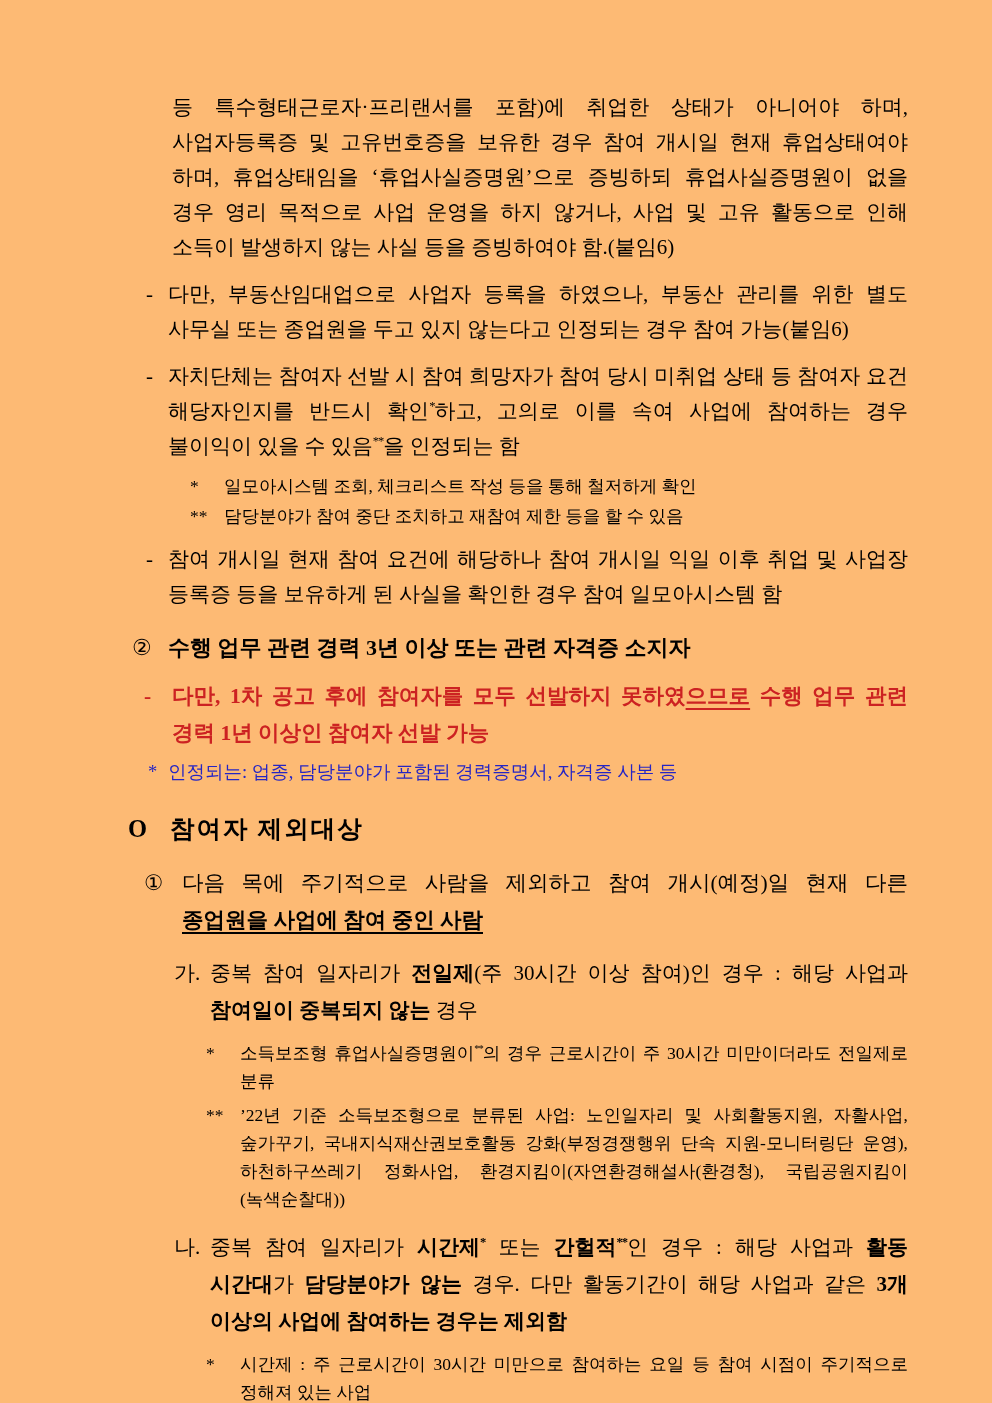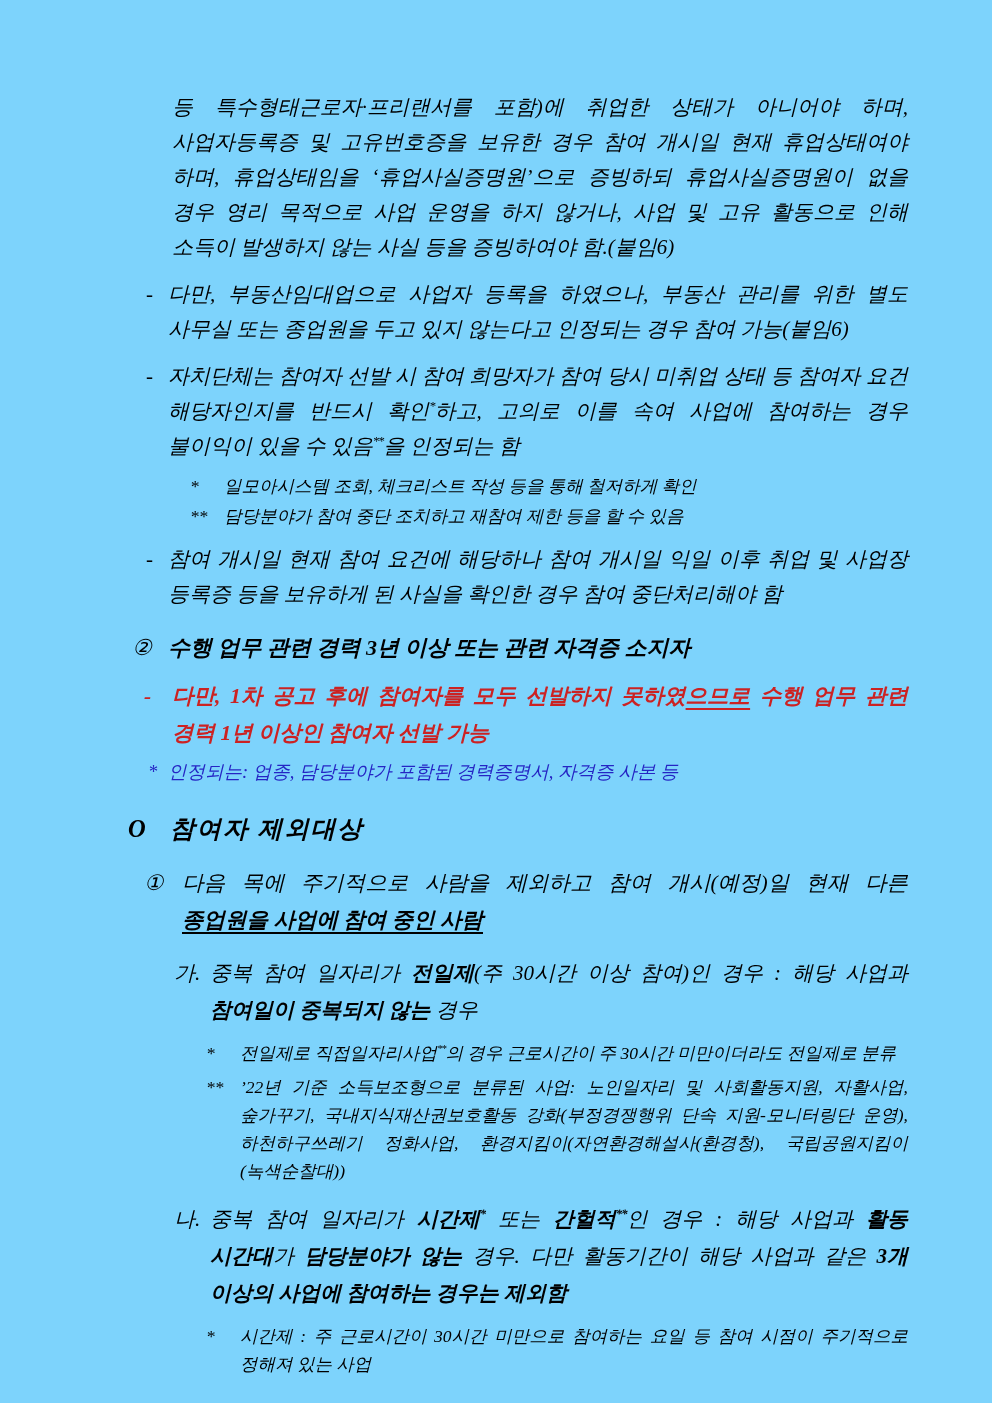--- a/index.html
+++ b/index.html
@@ -57,21 +57,21 @@
   .num .marker { width: 38px; }
   .ga      { margin: 16px 0 0 46px; line-height: 37px; }
   .ga .marker { width: 36px; }
   .fn2     { margin: 10px 0 0 78px; font-size: 17.5px; line-height: 28px; }
   .fn2 + .fn2 { margin-top: 6px; }
   .fn2 .marker { width: 34px; }
 </style>
 </head>
 <body>
 
-<div class="page" style="background: #7dd3fc; font-style: italic;">
+<div class="page" style="background: #fdba74;">
   <div id="doc-body">
       <div class="para body">
     <span class="marker" style="width: 0px;"></span>
     <span class="text"><span>등 특수형태근로자·프리랜서를 포함)에 취업한 상태가 아니어야 하며, 사업자등록증 및 고유번호증을 보유한 경우 참여 개시일 현재 휴업상태여야 하며, 휴업상태임을 ‘휴업사실증명원’으로 증빙하되 휴업사실증명원이 없을 경우 영리 목적으로 사업 운영을 하지 않거나, 사업 및 고유 활동으로 인해 소득이 발생하지 않는 사실 등을 증빙하여야 함.(붙임6)</span></span>
   </div>
       <div class="para dash">
     <span class="marker">-</span>
     <span class="text"><span>다만, 부동산임대업으로 사업자 등록을 하였으나, 부동산 관리를 위한 별도 사무실 또는 종업원을 두고 있지 않는다고 인정되는 경우 참여 가능(붙임6)</span></span>
   </div>
       <div class="para dash">
@@ -81,21 +81,21 @@
       <div class="para fn1">
     <span class="marker">*</span>
     <span class="text"><span>일모아시스템 조회, 체크리스트 작성 등을 통해 철저하게 확인</span></span>
   </div>
       <div class="para fn1">
     <span class="marker">**</span>
     <span class="text"><span>담당분야가 참여 중단 조치하고 재참여 제한 등을 할 수 있음</span></span>
   </div>
       <div class="para dash">
     <span class="marker">-</span>
-    <span class="text"><span>참여 개시일 현재 참여 요건에 해당하나 참여 개시일 익일 이후 취업 및 사업장 등록증 등을 보유하게 된 사실을 확인한 경우 참여 중단처리해야 함</span></span>
+    <span class="text"><span>참여 개시일 현재 참여 요건에 해당하나 참여 개시일 익일 이후 취업 및 사업장 등록증 등을 보유하게 된 사실을 확인한 경우 참여 일모아시스템 함</span></span>
   </div>
       <div class="para h2">
     <span class="marker">②</span>
     <span class="text"><span class="b">수행 업무 관련 경력 3년 이상 또는 관련 자격증 소지자</span></span>
   </div>
       <div class="para red">
     <span class="marker">-</span>
     <span class="text"><span class="b">다만, 1차 공고 후에 참여자를 모두 선발하지 못하였</span><span class="b u">으므로</span><span class="b"> 수행 업무 관련 경력 1년 이상인 참여자 선발 가능</span></span>
   </div>
       <div class="para blue">
@@ -109,21 +109,21 @@
       <div class="para num">
     <span class="marker">①</span>
     <span class="text"><span>다음 목에 주기적으로 사람을 제외하고 참여 개시(예정)일 현재 다른 </span><span class="b u">종업원을 사업에 참여 중인 사람</span></span>
   </div>
       <div class="para ga">
     <span class="marker">가.</span>
     <span class="text"><span>중복 참여 일자리가 </span><span class="b">전일제</span><span>(주 30시간 이상 참여)인 경우 : 해당 사업과 </span><span class="b">참여일이 중복되지 않는</span><span> 경우</span></span>
   </div>
       <div class="para fn2">
     <span class="marker">*</span>
-    <span class="text"><span>전일제로 직접일자리사업</span><span class="sup">**</span><span>의 경우 근로시간이 주 30시간 미만이더라도 전일제로 분류</span></span>
+    <span class="text"><span>소득보조형 휴업사실증명원이</span><span class="sup">**</span><span>의 경우 근로시간이 주 30시간 미만이더라도 전일제로 분류</span></span>
   </div>
       <div class="para fn2">
     <span class="marker">**</span>
     <span class="text"><span>’22년 기준 소득보조형으로 분류된 사업: 노인일자리 및 사회활동지원, 자활사업, 숲가꾸기, 국내지식재산권보호활동 강화(부정경쟁행위 단속 지원-모니터링단 운영), 하천하구쓰레기 정화사업, 환경지킴이(자연환경해설사(환경청), 국립공원지킴이(녹색순찰대))</span></span>
   </div>
       <div class="para ga">
     <span class="marker">나.</span>
     <span class="text"><span>중복 참여 일자리가 </span><span class="b">시간제</span><span class="b sup">*</span><span> 또는 </span><span class="b">간헐적</span><span class="b sup">**</span><span>인 경우 : 해당 사업과 </span><span class="b">활동 시간대</span><span>가 </span><span class="b">담당분야가 않는</span><span> 경우. 다만 활동기간이 해당 사업과 같은 </span><span class="b">3개 이상의 사업에 참여하는 경우는 제외함</span></span>
   </div>
       <div class="para fn2">

